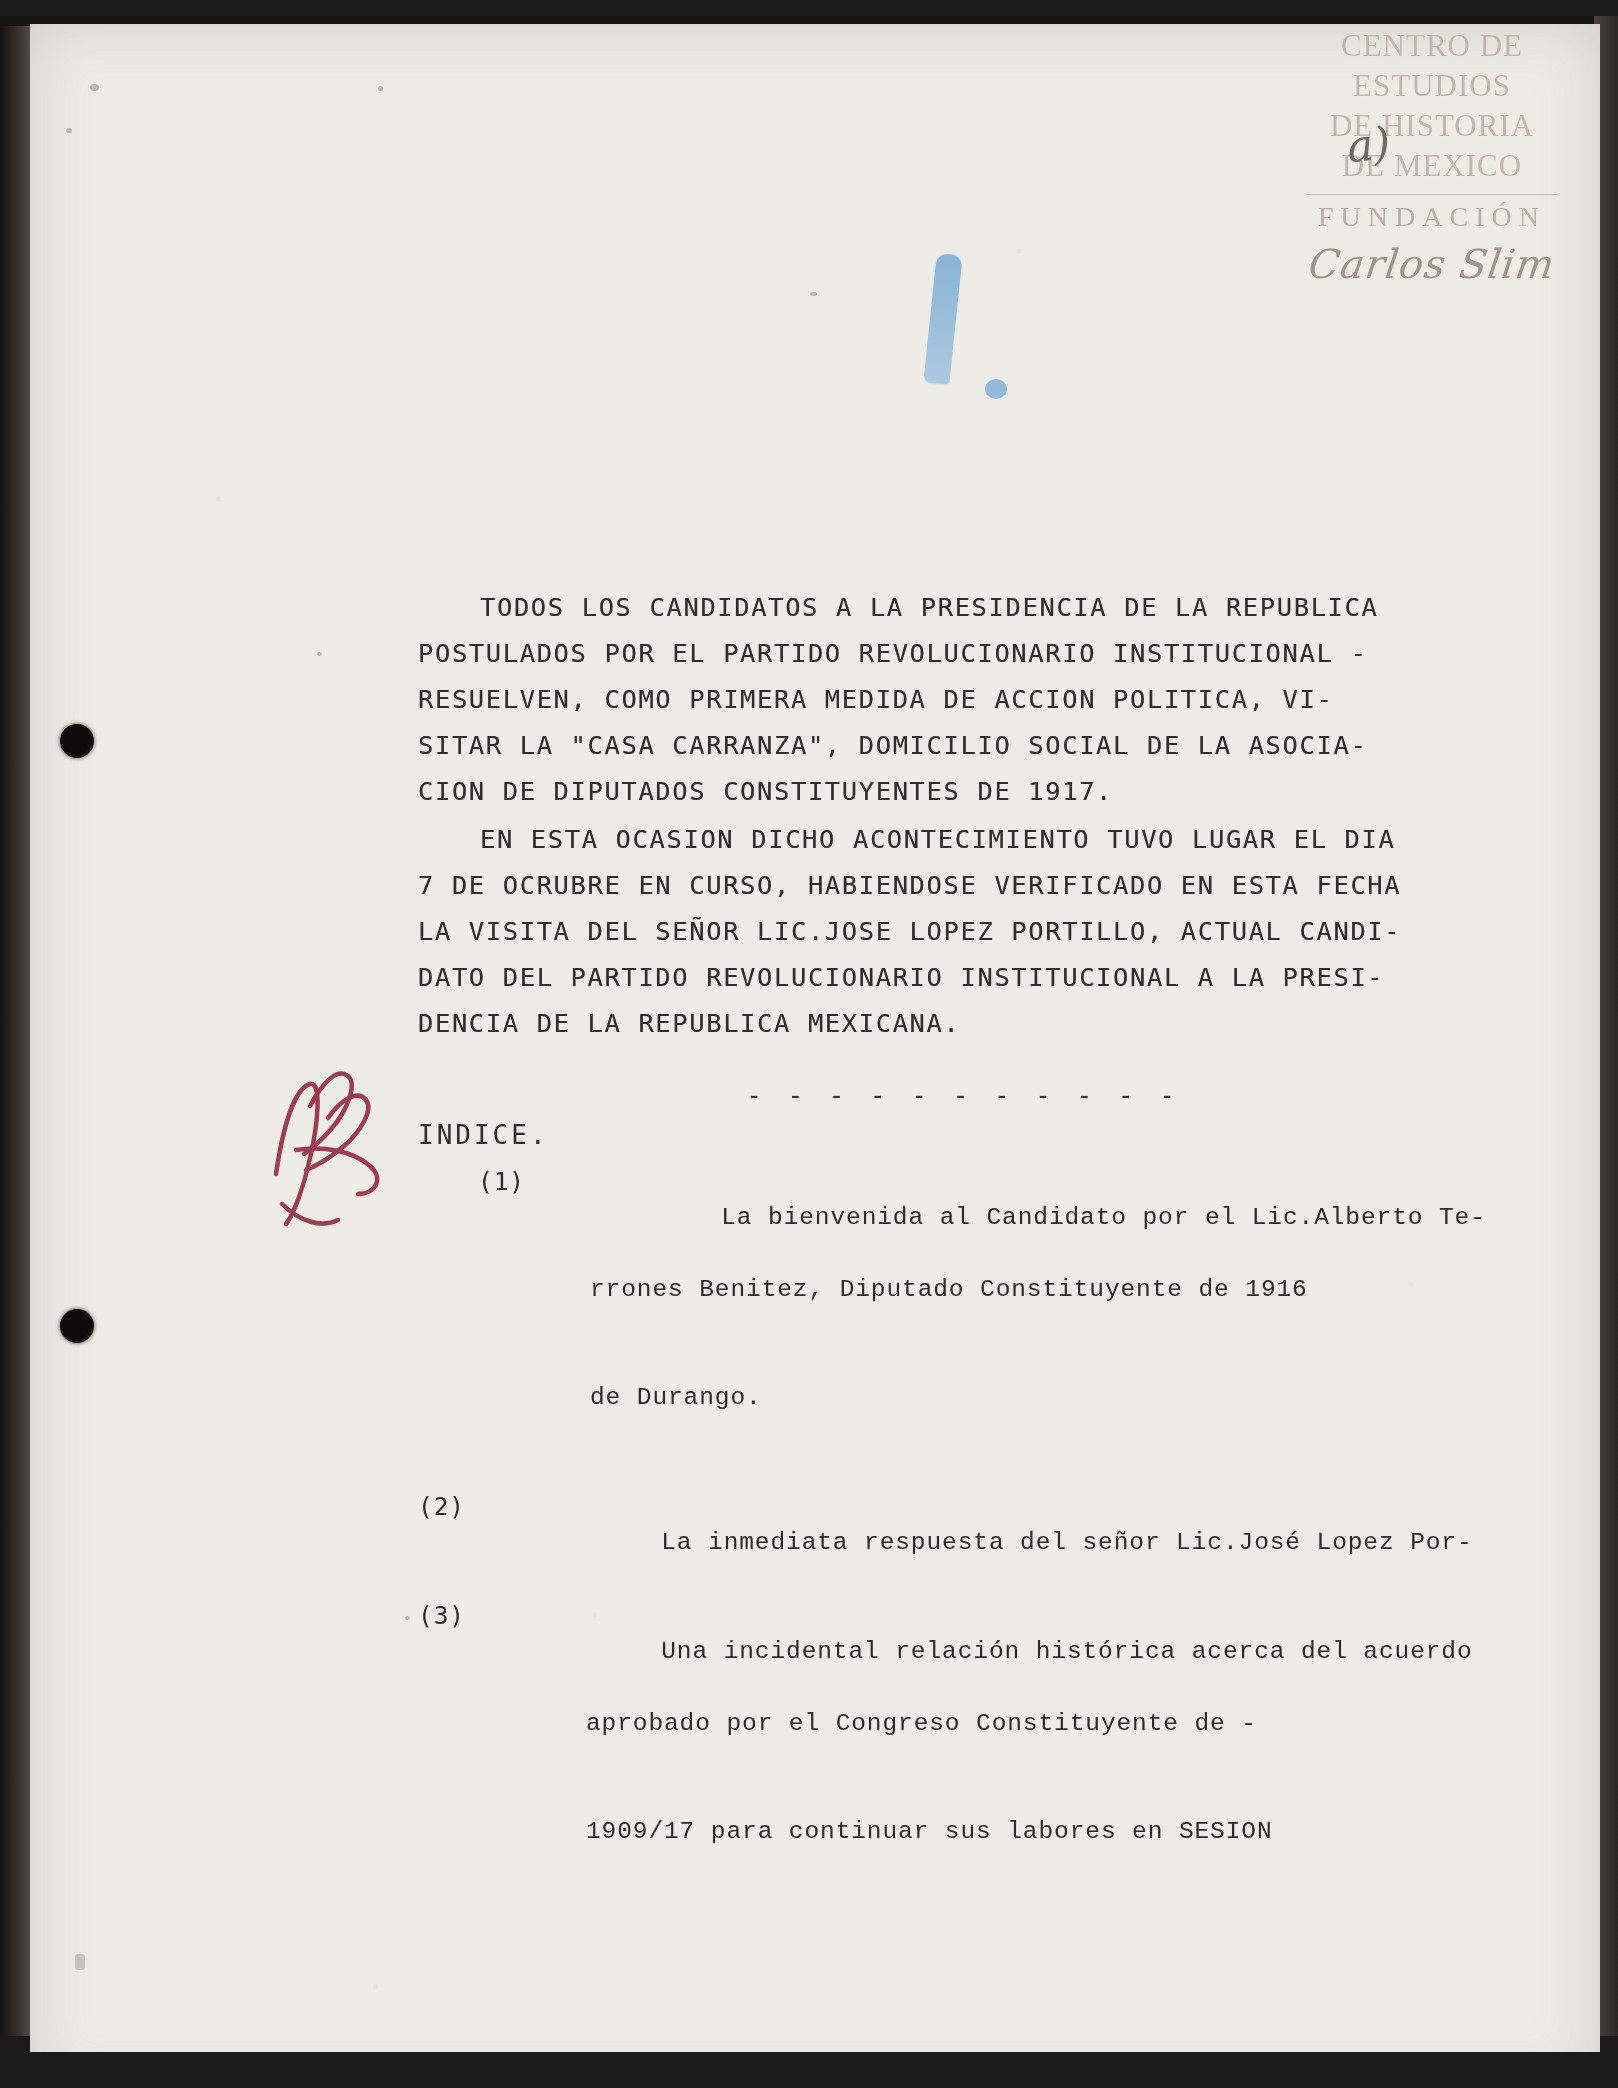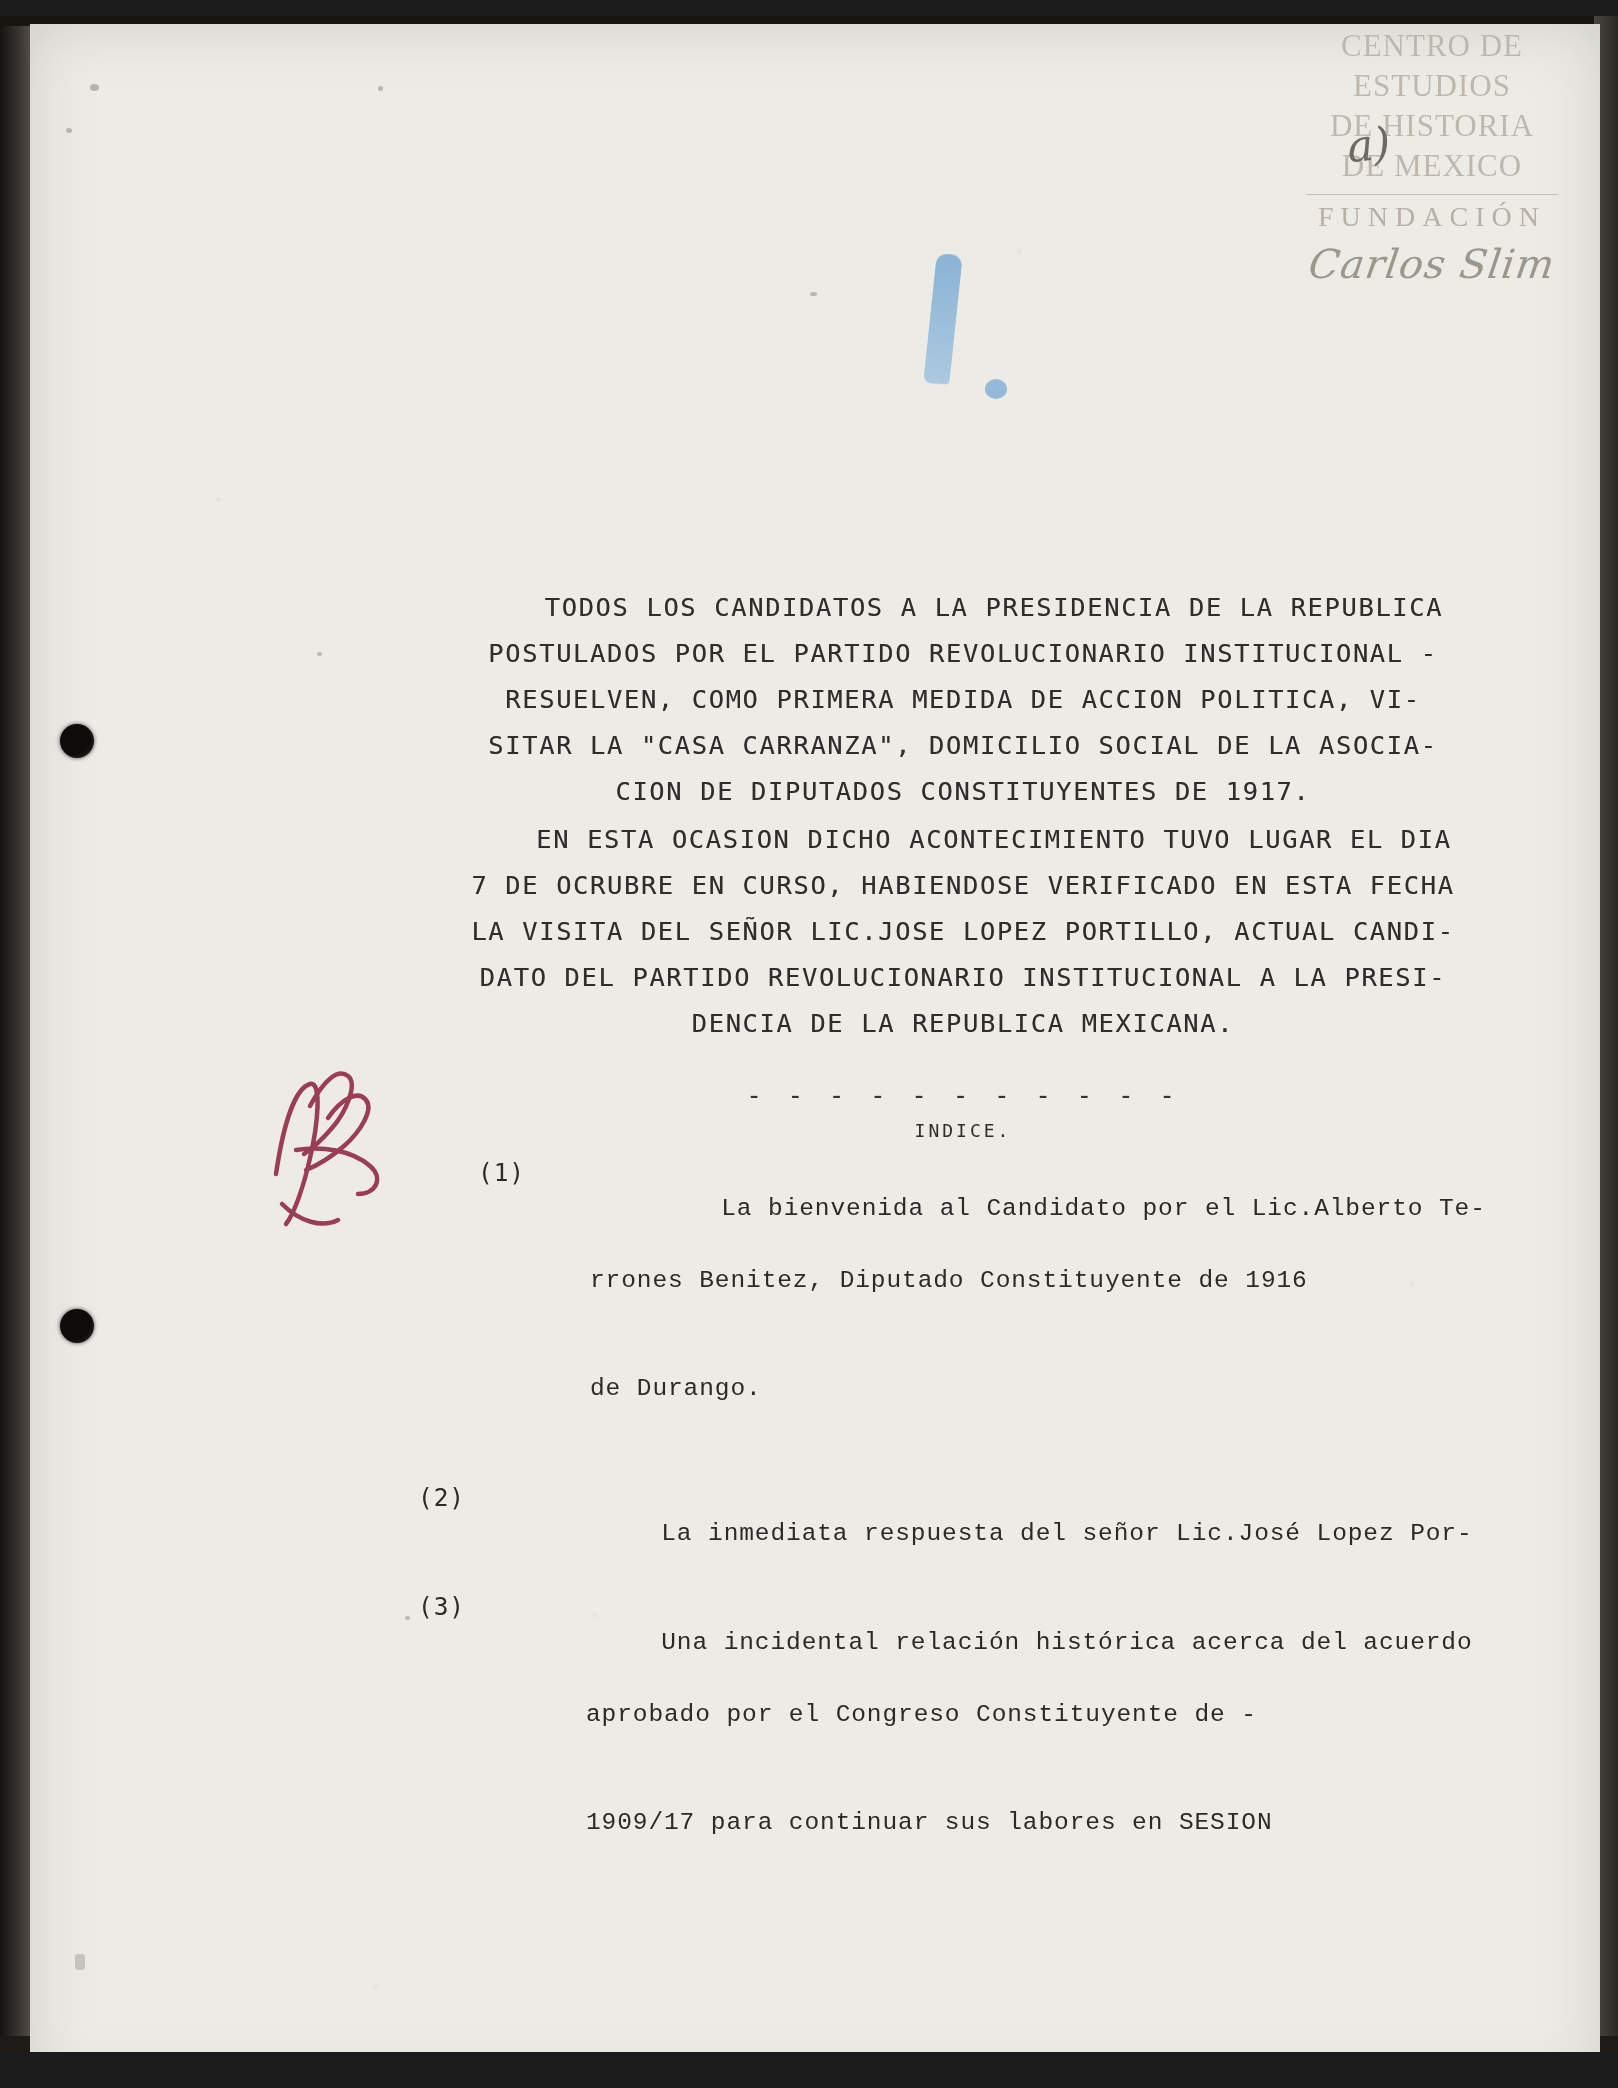--- a/index.html
+++ b/index.html
@@ -187,35 +187,35 @@
   }
   .para {
     font-size: 25.5px;
     letter-spacing: 1.6px;
     line-height: 46px;
     margin: 0 0 2px 0;
     white-space: pre-wrap;
     text-shadow: 0 0 .5px rgba(60,58,55,.45);
   }
   .para.upper { text-transform: uppercase; }
-  .para.indent { text-indent: 62px; text-align: center; }
+  .para.indent { text-indent: 62px; }
 
   .dashes {
     margin: 34px 0 10px 0;
     text-align: center;
     font-family: "DejaVu Sans Mono", monospace;
     font-size: 26px;
     letter-spacing: 5px;
     color: #35332f;
   }
 
   .indice-title {
-    text-align: center;
+    text-align: left;
     font-family: "DejaVu Sans Mono", monospace;
-    font-size: 18px;
+    font-size: 26px;
     letter-spacing: 3px;
     color: #2e2d2b;
     margin: 10px 0 14px 0;
   }
 
   .index-list { margin: 0; padding: 0; }
   .index-item {
     display: flex;
     font-family: "DejaVu Sans Mono", "Liberation Mono", monospace;
     font-size: 24.5px;

